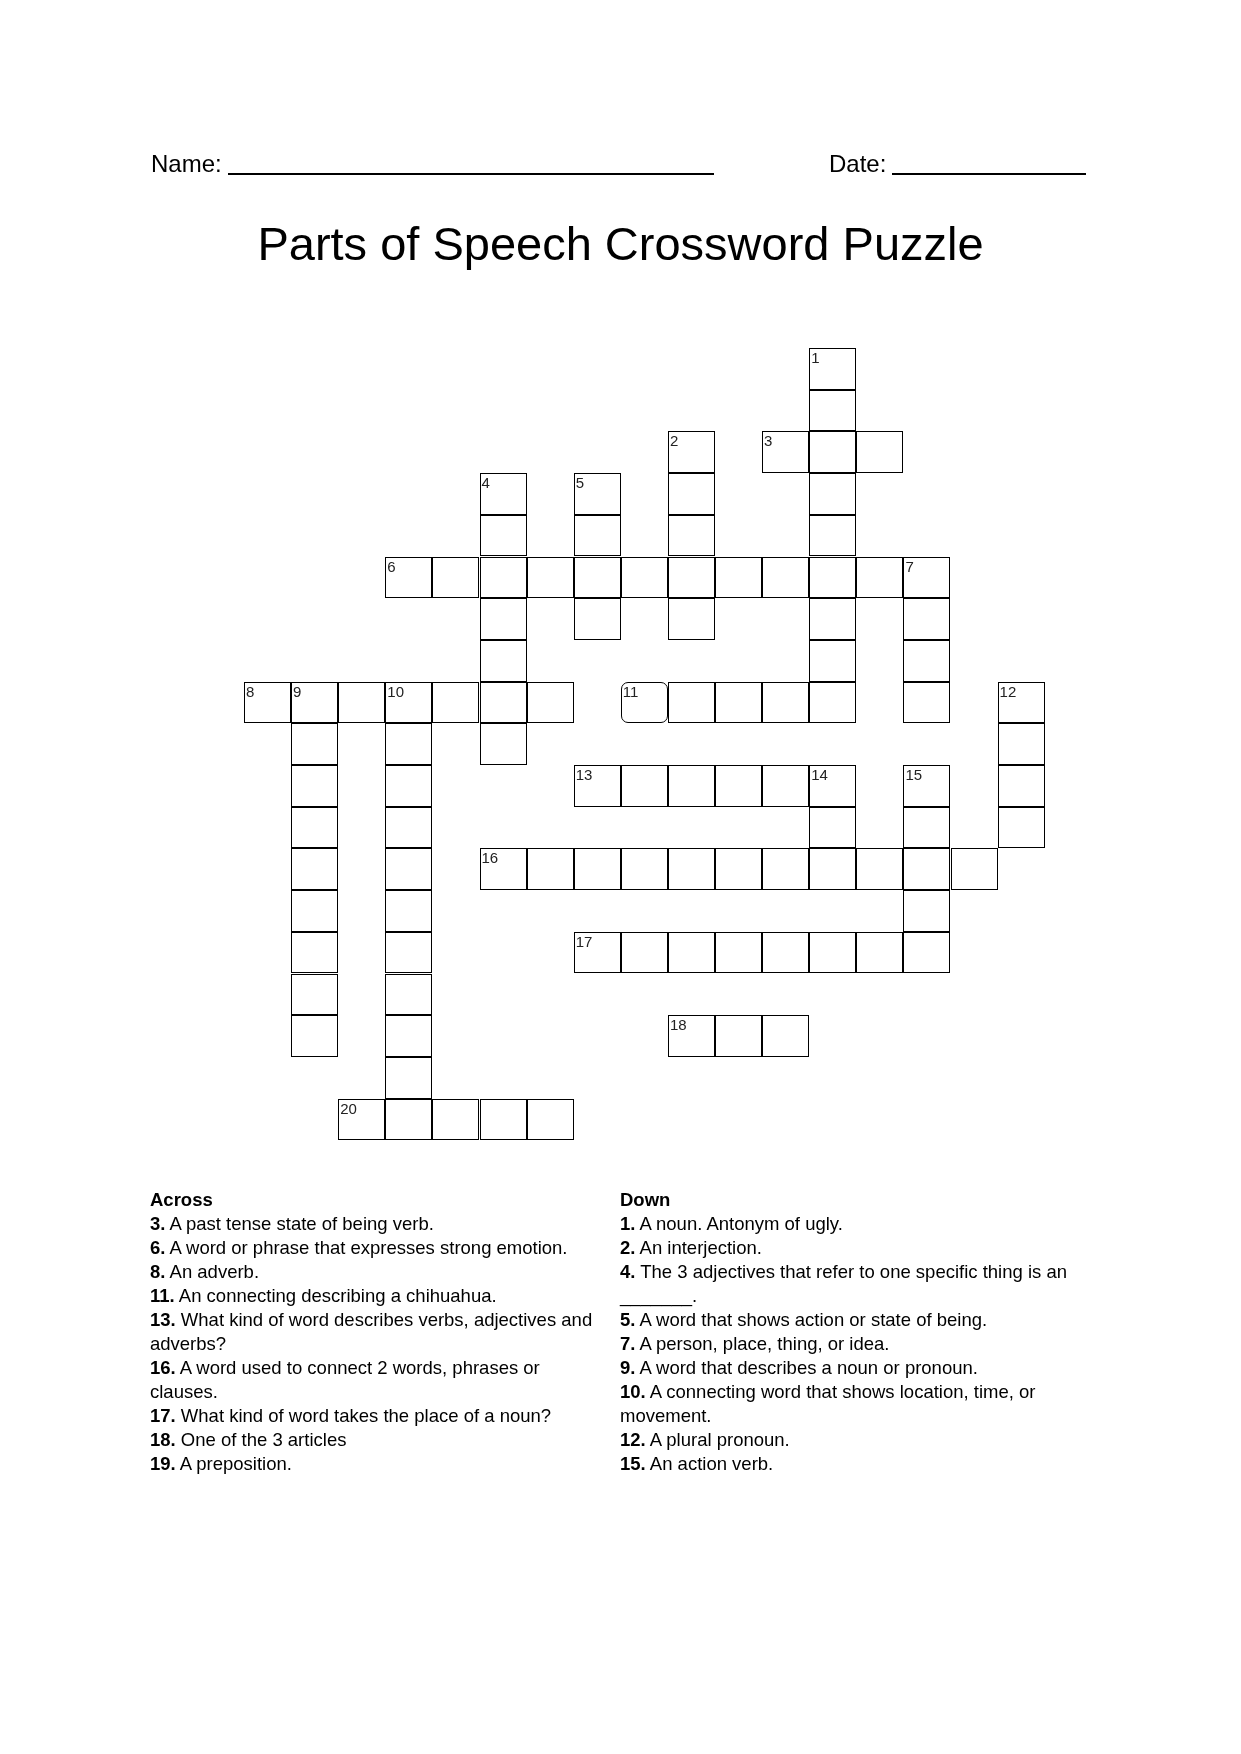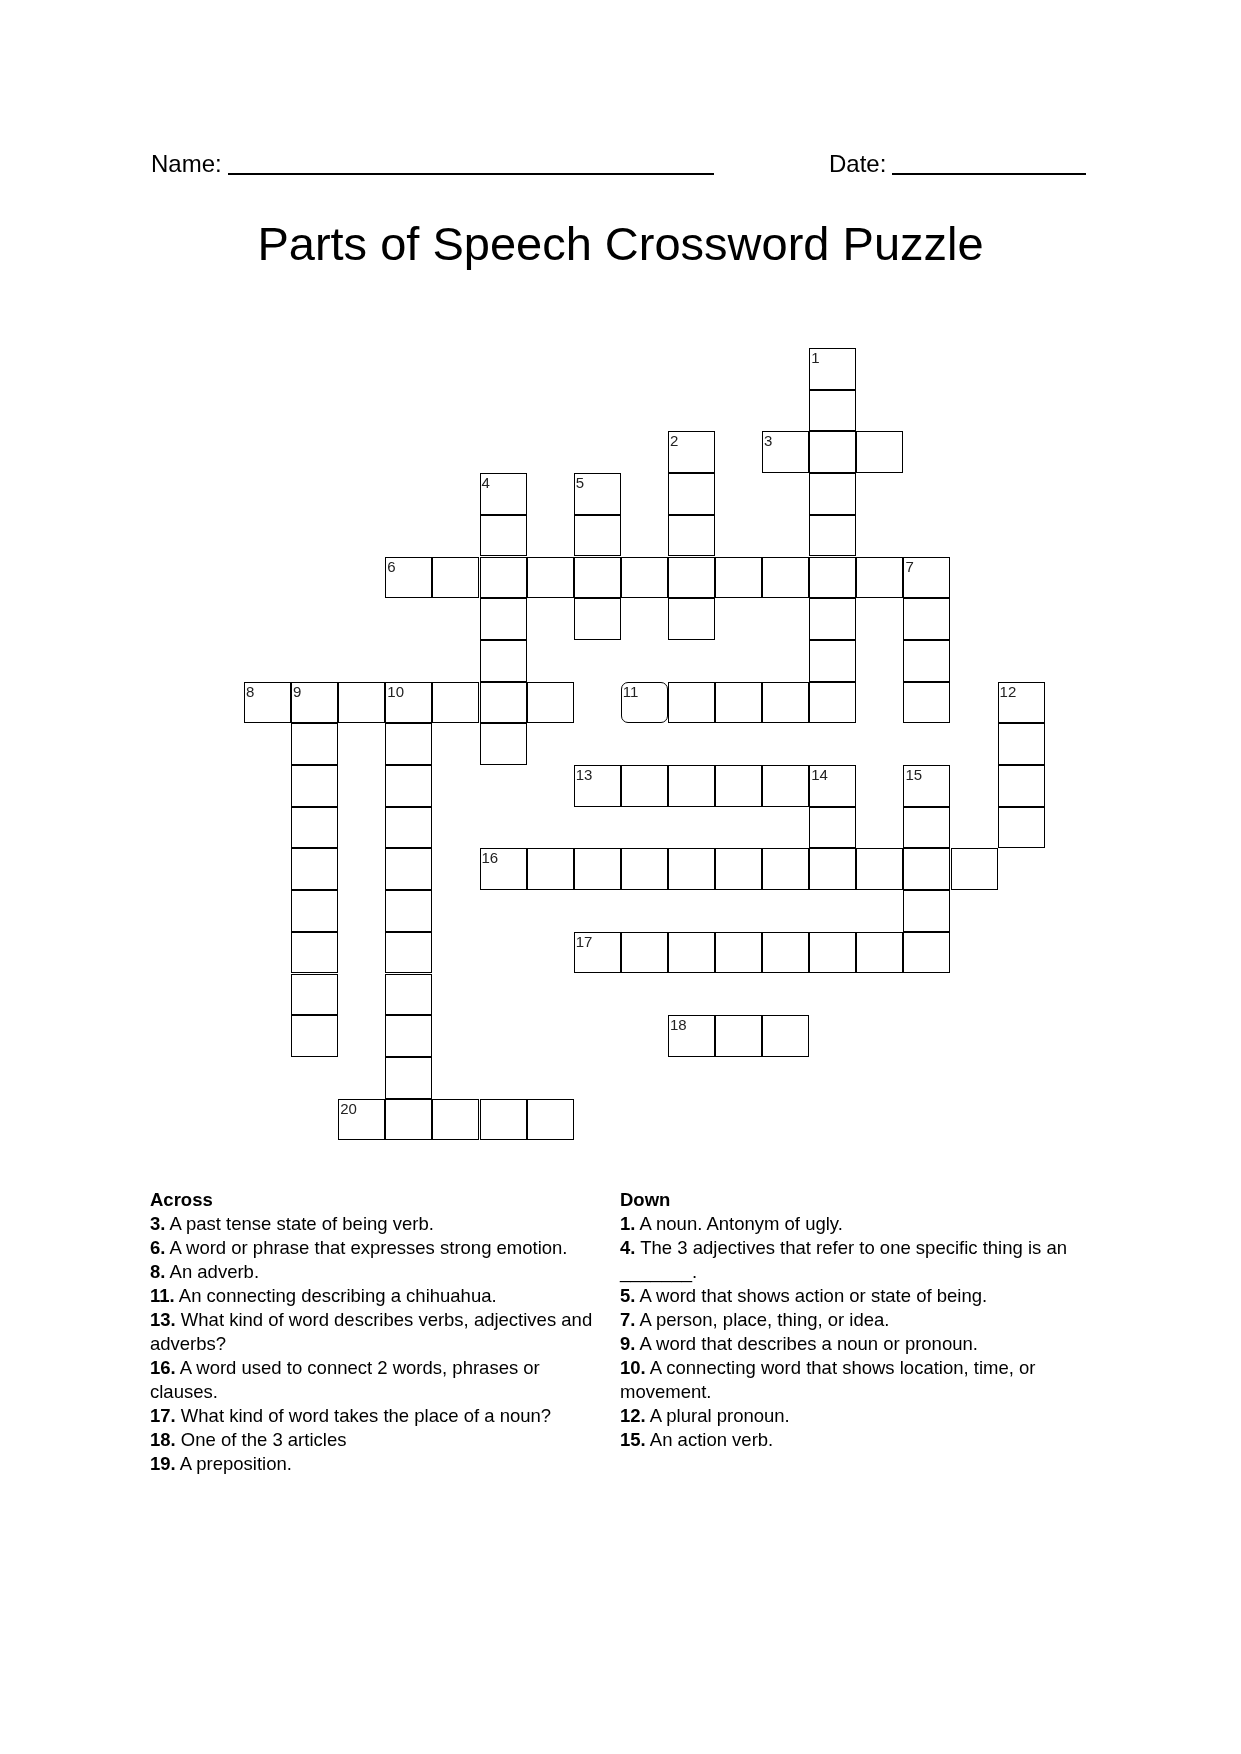--- a/index.html
+++ b/index.html
@@ -394,20 +394,21 @@
       <div class="clue"><b>16.</b><span> A word used to connect 2 words, phrases or clauses.</span></div>
       <div class="clue"><b>17.</b><span> What kind of word takes the place of a noun?</span></div>
       <div class="clue"><b>18.</b><span> One of the 3 articles</span></div>
       <div class="clue"><b>19.</b><span> A preposition.</span></div>
     </div>
 </div>
 <div id="down" class="clues">
   <h3>Down</h3>
   <div class="list">
       <div class="clue"><b>1.</b><span> A noun. Antonym of ugly.</span></div>
+      <div class="clue"><b>2.</b><span> An interjection.</span></div>
       <div class="clue"><b>4.</b><span> The 3 adjectives that refer to one specific thing is an _______.</span></div>
       <div class="clue"><b>5.</b><span> A word that shows action or state of being.</span></div>
       <div class="clue"><b>7.</b><span> A person, place, thing, or idea.</span></div>
       <div class="clue"><b>9.</b><span> A word that describes a noun or pronoun.</span></div>
       <div class="clue"><b>10.</b><span> A connecting word that shows location, time, or movement.</span></div>
       <div class="clue"><b>12.</b><span> A plural pronoun.</span></div>
       <div class="clue"><b>15.</b><span> An action verb.</span></div>
     </div>
 </div>
 

